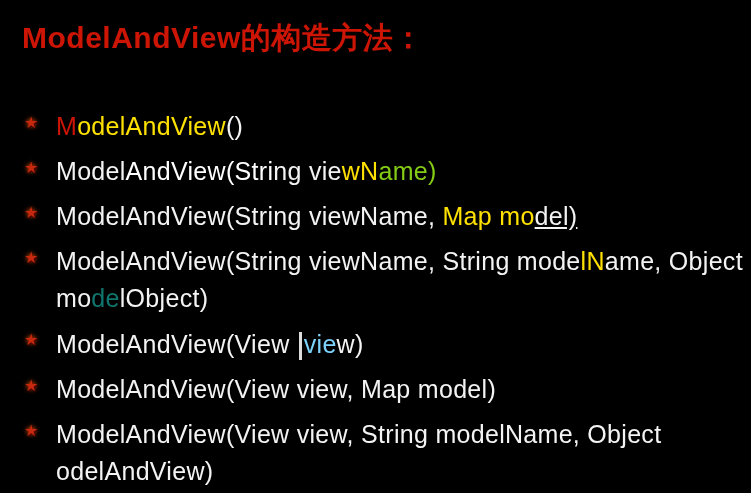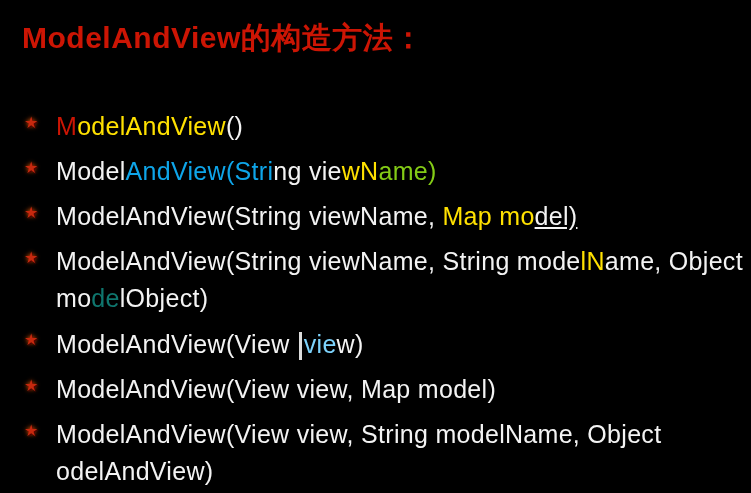--- a/index.html
+++ b/index.html
@@ -81,21 +81,21 @@
   <h1 class="slide-title" style="color: rgb(204, 21, 4);">ModelAndView的构造方法：</h1>
 
   <ul class="bullet-list">
     <li>
       <span class="bullet" style="color: rgb(198, 41, 14);">★</span>
       <span class="text"><span style="color: rgb(204, 21, 4);">M</span><span style="color: rgb(255, 225, 0);">odelAndView</span><span style="color: rgb(243, 243, 243);">()</span></span>
     </li>
 
     <li>
       <span class="bullet" style="color: rgb(198, 41, 14);">★</span>
-      <span class="text"><span style="color: rgb(243, 243, 243);">Model</span><span style="color: #0ea5e9;">AndView(Stri</span><span style="color: rgb(243, 243, 243);">ng vie</span><span style="color: rgb(255, 225, 0); text-align: right;">wN</span><span style="color: #84cc16; text-align: right;">ame)</span></span>
+      <span class="text"><span style="color: rgb(243, 243, 243);">Model</span><span style="color: #ffffff;">AndView(Stri</span><span style="color: rgb(243, 243, 243);">ng vie</span><span style="color: rgb(255, 225, 0); text-align: right;">wN</span><span style="color: #84cc16; text-align: right;">ame)</span></span>
     </li>
 
     <li>
       <span class="bullet" style="color: rgb(198, 41, 14);">★</span>
       <span class="text"><span style="color: rgb(243, 243, 243);">ModelAndView(String viewName, </span><span style="color: rgb(255, 225, 0);">Map mo</span><span style="color: rgb(243, 243, 243); text-decoration: underline;">del)</span></span>
     </li>
 
     <li>
       <span class="bullet" style="color: rgb(198, 41, 14);">★</span>
       <span class="text"><span style="color: rgb(243, 243, 243);">ModelAndView(String viewName, String mode</span><span style="color: rgb(255, 225, 0);">lN</span><span style="color: rgb(243, 243, 243);">ame, Object mo</span><span style="color: #0f766e;">de</span><span style="color: rgb(243, 243, 243);">lObject)</span></span>

